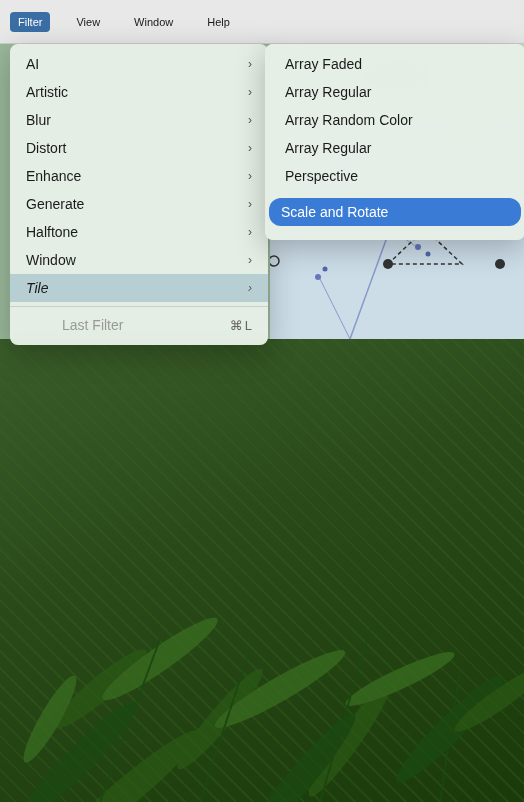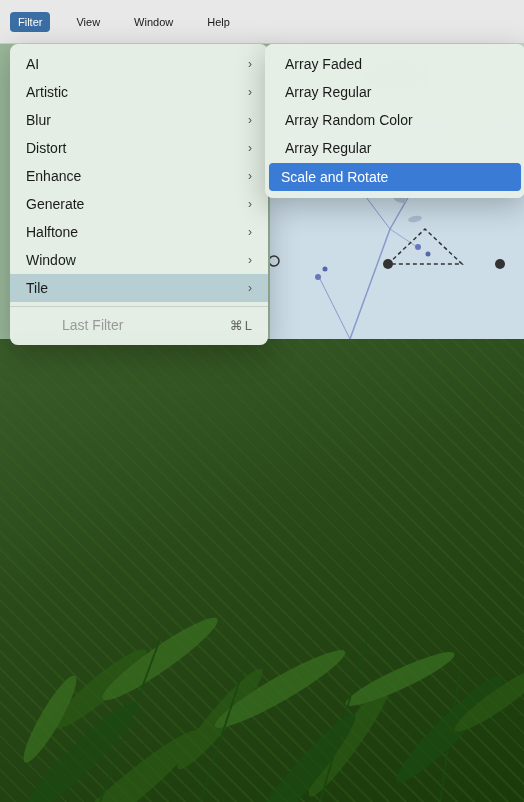--- a/index.html
+++ b/index.html
@@ -132,20 +132,21 @@
       padding: 6px 16px;
       font-size: 14px;
       color: #1a1a1a;
       cursor: pointer;
       height: 28px;
       text-align: center;
     }
 
     .menu-item.highlighted {
       background: rgba(100, 150, 180, 0.35);
+      font-style: italic;
     }
 
     .menu-item.disabled {
       color: #999;
       margin-left: 36px;
     }
 
     .menu-item .chevron {
       font-size: 12px;
       color: #555;
@@ -185,22 +186,22 @@
       padding: 6px 20px;
       font-size: 14px;
       color: #1a1a1a;
       cursor: pointer;
       height: 28px;
     }
 
     .submenu-item.selected {
       background: #3a7bd5;
       color: white;
-      border-radius: 4px;
-      margin: 1px 4px;
+      border-radius: 12px;
+      margin: 8px 4px;
       padding: 6px 12px;
     }
 
     
     .canvas-svg {
       position: absolute;
       top: 0; left: 0;
       width: 100%;
       height: 100%;
     }
@@ -346,14 +347,15 @@
       <span>L</span>
     </span>
   </div>
 </div>
 
 <div class="tile-submenu">
   <div class="submenu-item">Array Faded</div>
   <div class="submenu-item">Array Regular</div>
   <div class="submenu-item">Array Random Color</div>
   <div class="submenu-item">Array Regular</div>
+  <div class="submenu-item">Perspective</div>
   <div class="submenu-item selected">Scale and Rotate</div>
 </div>
 
 </body></html>

